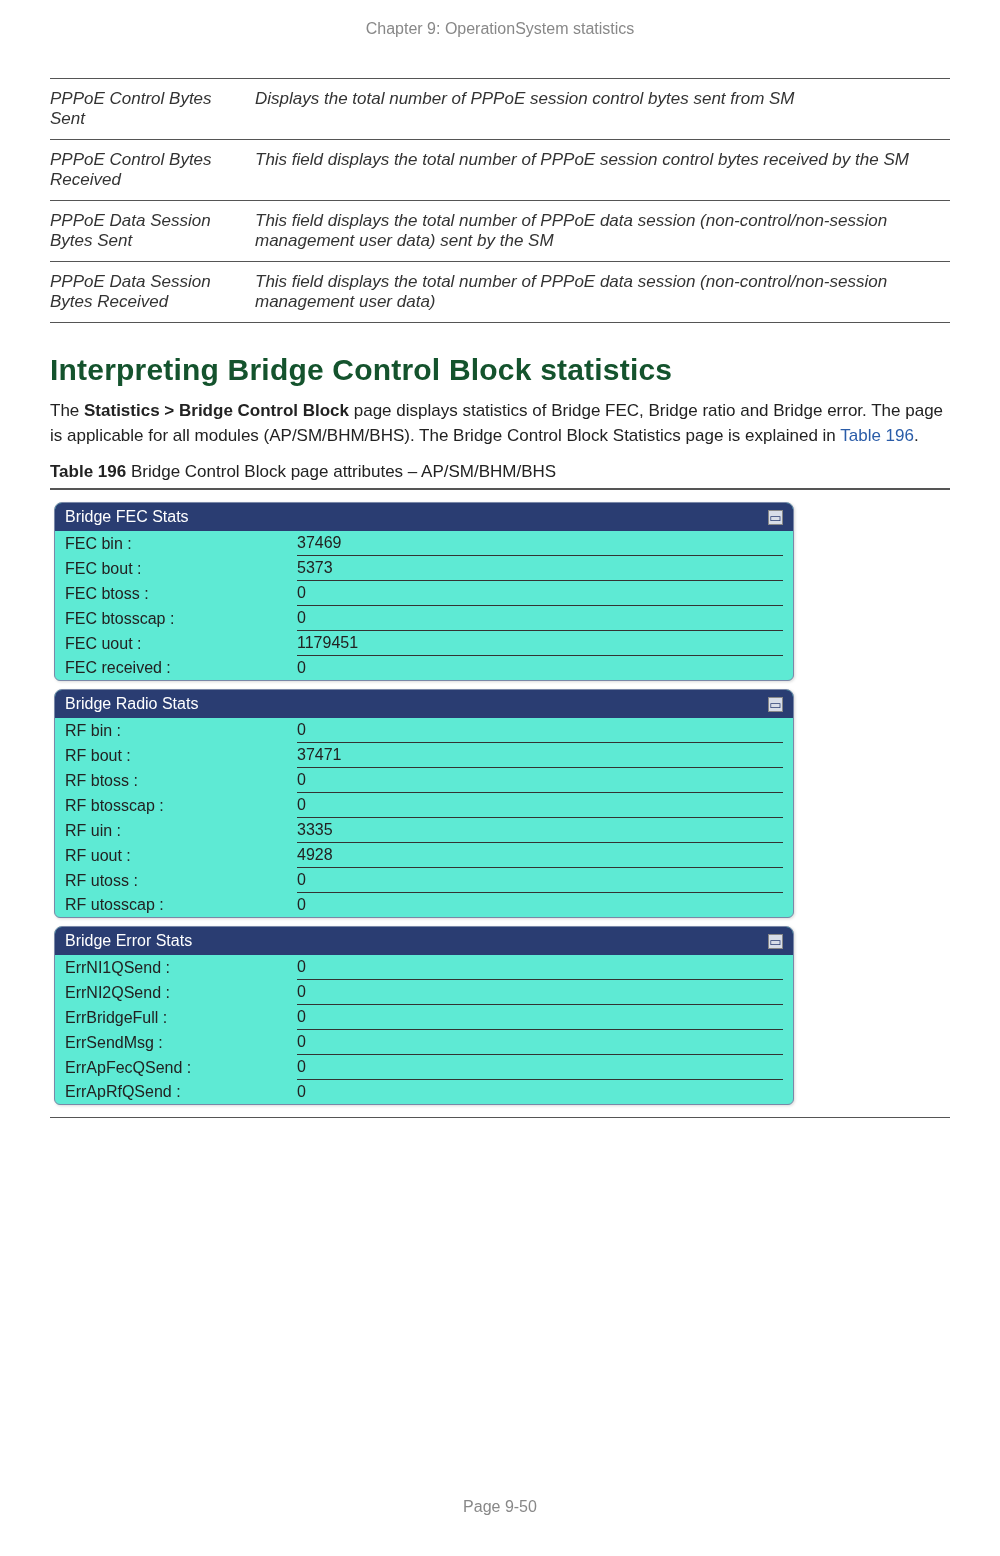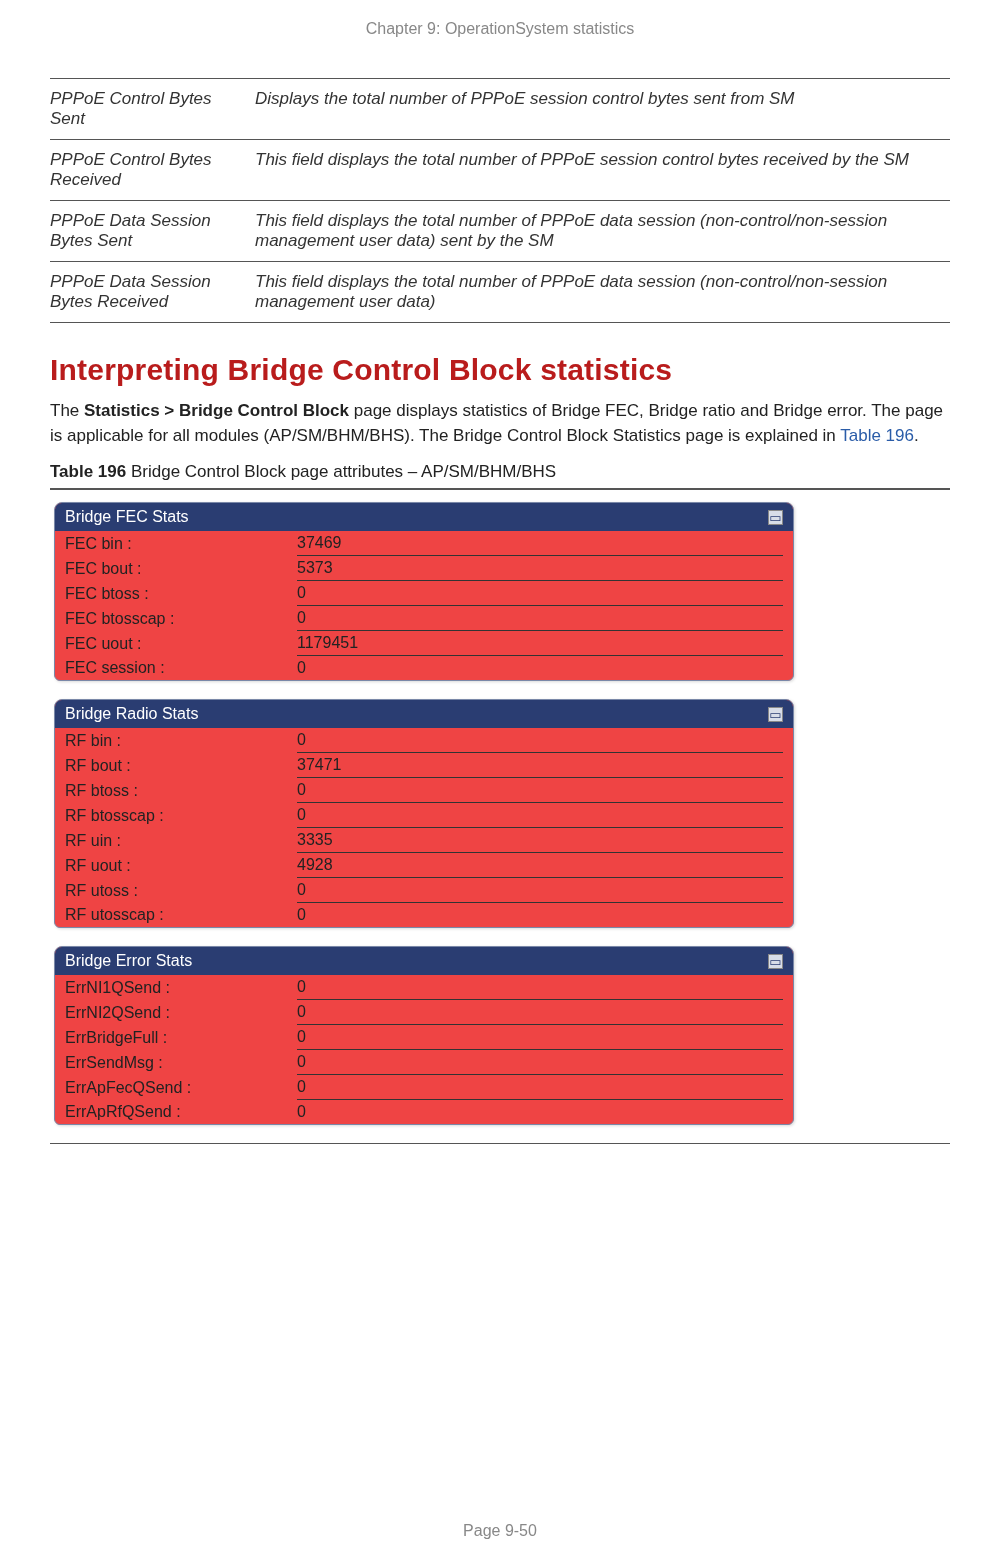--- a/index.html
+++ b/index.html
@@ -21,43 +21,43 @@
   }
   .def-table {
     width: 100%;
     border-collapse: collapse;
     margin-bottom: 30px;
   }
   .def-table tr { border-top: 1px solid #555; border-bottom: 1px solid #555; font-style: italic; }
   .def-table td { padding: 10px 6px 10px 0; font-size: 17px; vertical-align: top; color: #333; }
   .def-table td.term { width: 205px; }
   h2.section-heading {
-    color: #b91c1c;
+    color: #14532d;
     font-size: 30px;
     font-weight: 700;
     margin: 16px 0 12px 0;
     font-family: "Arial Narrow", Arial, sans-serif;
     letter-spacing: 0.2px;
   }
   p.body-para { font-size: 17px; line-height: 1.45; margin-bottom: 14px; color:#222; }
   p.body-para b { font-weight: 700; }
   p.body-para .linkref { color: #2a5ca8; }
   p.table-caption { font-size: 17px; margin-bottom: 6px; color:#222; }
   p.table-caption b { font-weight: 700; }
   .caption-rule { border: none; border-top: 2px solid #555; margin-bottom: 12px; }
   .bottom-rule { border: none; border-top: 1px solid #555; margin-top: 12px; }
   .panel-wrap { padding-left: 4px; }
   .panel {
     width: 740px;
     border: 1px solid #7a88a8;
     border-radius: 8px 8px 6px 6px;
     overflow: hidden;
-    margin-bottom: 18px;
+    margin-bottom: 8px;
     box-shadow: 1px 1px 3px rgba(0,0,0,0.15);
-    background: #ef4444;
+    background: #5eead4;
   }
   .panel-header {
     background: #2a3d72;
     color: #fff;
     font-size: 16px;
     padding: 5px 10px;
     display: flex;
     justify-content: space-between;
     align-items: center;
     font-family: Arial, sans-serif;
@@ -88,21 +88,21 @@
     padding: 2px 0 3px 0;
   }
   .stat-row .value {
     flex: 1;
     border-bottom: 1px solid #333;
     padding: 2px 0 3px 0;
   }
   .stat-row:last-child .value { border-bottom: none; }
   .page-footer {
     position: absolute;
-    bottom: 16px;
+    bottom: 40px;
     left: 0;
     width: 100%;
     text-align: center;
     font-size: 16px;
     color: #888;
   }
 </style>
 </head>
 <body>
 
@@ -164,21 +164,21 @@
         </div>
         <div class="stat-row">
           <div class="label">FEC btosscap :</div>
           <div class="value">0</div>
         </div>
         <div class="stat-row">
           <div class="label">FEC uout :</div>
           <div class="value">1179451</div>
         </div>
         <div class="stat-row">
-          <div class="label">FEC session :</div>
+          <div class="label">FEC received :</div>
           <div class="value">0</div>
         </div>
       </div>
     </div>
     <div class="panel">
       <div class="panel-header">
         <span>Bridge Radio Stats</span>
         <span class="collapse-icon">▭</span>
       </div>
       <div class="panel-body">

